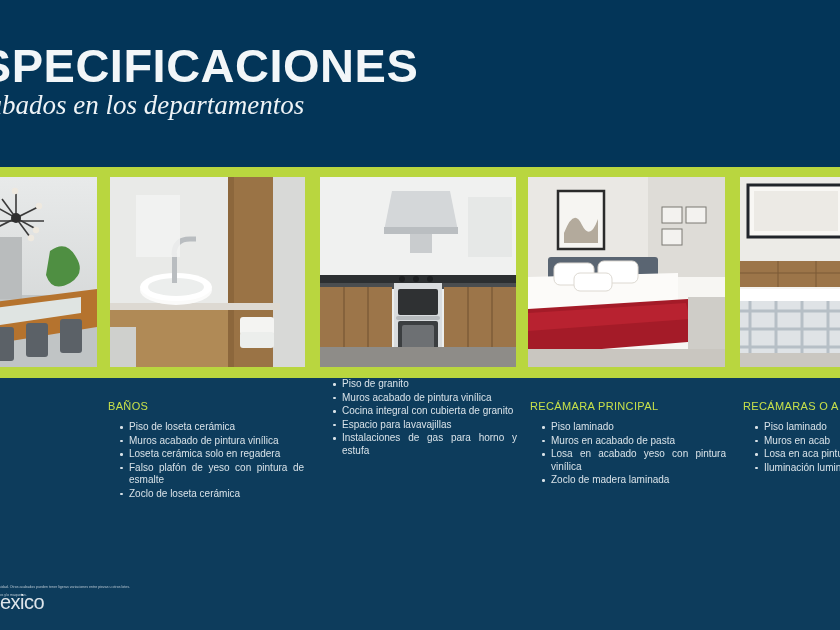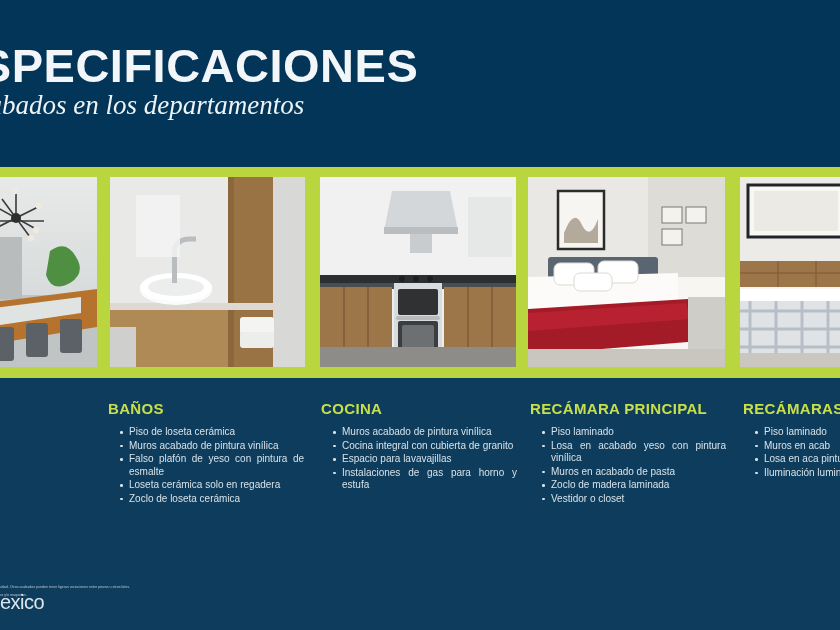--- a/index.html
+++ b/index.html
@@ -82,22 +82,22 @@
     position: absolute;
     top: 0;
   }
   #col-0 { left: -102px; width: 196px; }
   #col-1 { left: 108px;  width: 196px; }
   #col-2 { left: 321px;  width: 196px; }
   #col-3 { left: 530px;  width: 196px; }
   #col-4 { left: 743px;  width: 196px; }
 
   .col-heading {
-    font-size: 15px;
-    font-weight: 700;
+    font-size: 11px;
+    font-weight: 400;
     color: #c7e04a;
     letter-spacing: 0.35px;
     margin: 22px 0 9px 0;
     white-space: nowrap;
   }
   .col-list {
     list-style: none;
     margin: 0;
     padding: 0 0 0 12px;
   }
@@ -325,44 +325,43 @@
       <li>con    bote    y</li>
       <li>mpotrada     en</li>
     </ul>
   </div>
 
   <div class="column" id="col-1">
     <div class="col-heading">BAÑOS</div>
     <ul class="col-list">
       <li>Piso de loseta cerámica</li>
       <li>Muros acabado de pintura vinílica</li>
+      <li>Loseta cerámica solo en regadera</li>
       <li>Falso plafón de yeso con pintura de esmalte</li>
-      <li>Loseta cerámica solo en regadera</li>
       <li>Zoclo de loseta cerámica</li>
     </ul>
   </div>
 
   <div class="column" id="col-2">
-    <div class="col-heading">COCINA</div>
-    <ul class="col-list">
+    <ul class="col-list">
+      <li>Piso de granito</li>
       <li>Muros acabado de pintura vinílica</li>
       <li>Cocina integral con cubierta de granito</li>
       <li>Espacio para lavavajillas</li>
       <li>Instalaciones de gas para horno y estufa</li>
     </ul>
   </div>
 
   <div class="column" id="col-3">
     <div class="col-heading">RECÁMARA PRINCIPAL</div>
     <ul class="col-list">
       <li>Piso laminado</li>
+      <li>Muros en acabado de pasta</li>
       <li>Losa en acabado yeso con pintura vinílica</li>
-      <li>Muros en acabado de pasta</li>
       <li>Zoclo de madera laminada</li>
-      <li>Vestidor o closet</li>
     </ul>
   </div>
 
   <div class="column" id="col-4">
     <div class="col-heading">RECÁMARAS O A</div>
     <ul class="col-list">
       <li>Piso laminado</li>
       <li>Muros en acab</li>
       <li>Losa  en  aca pintura    vini madera lamin</li>
       <li>Iluminación luminaria emp plafón</li>

